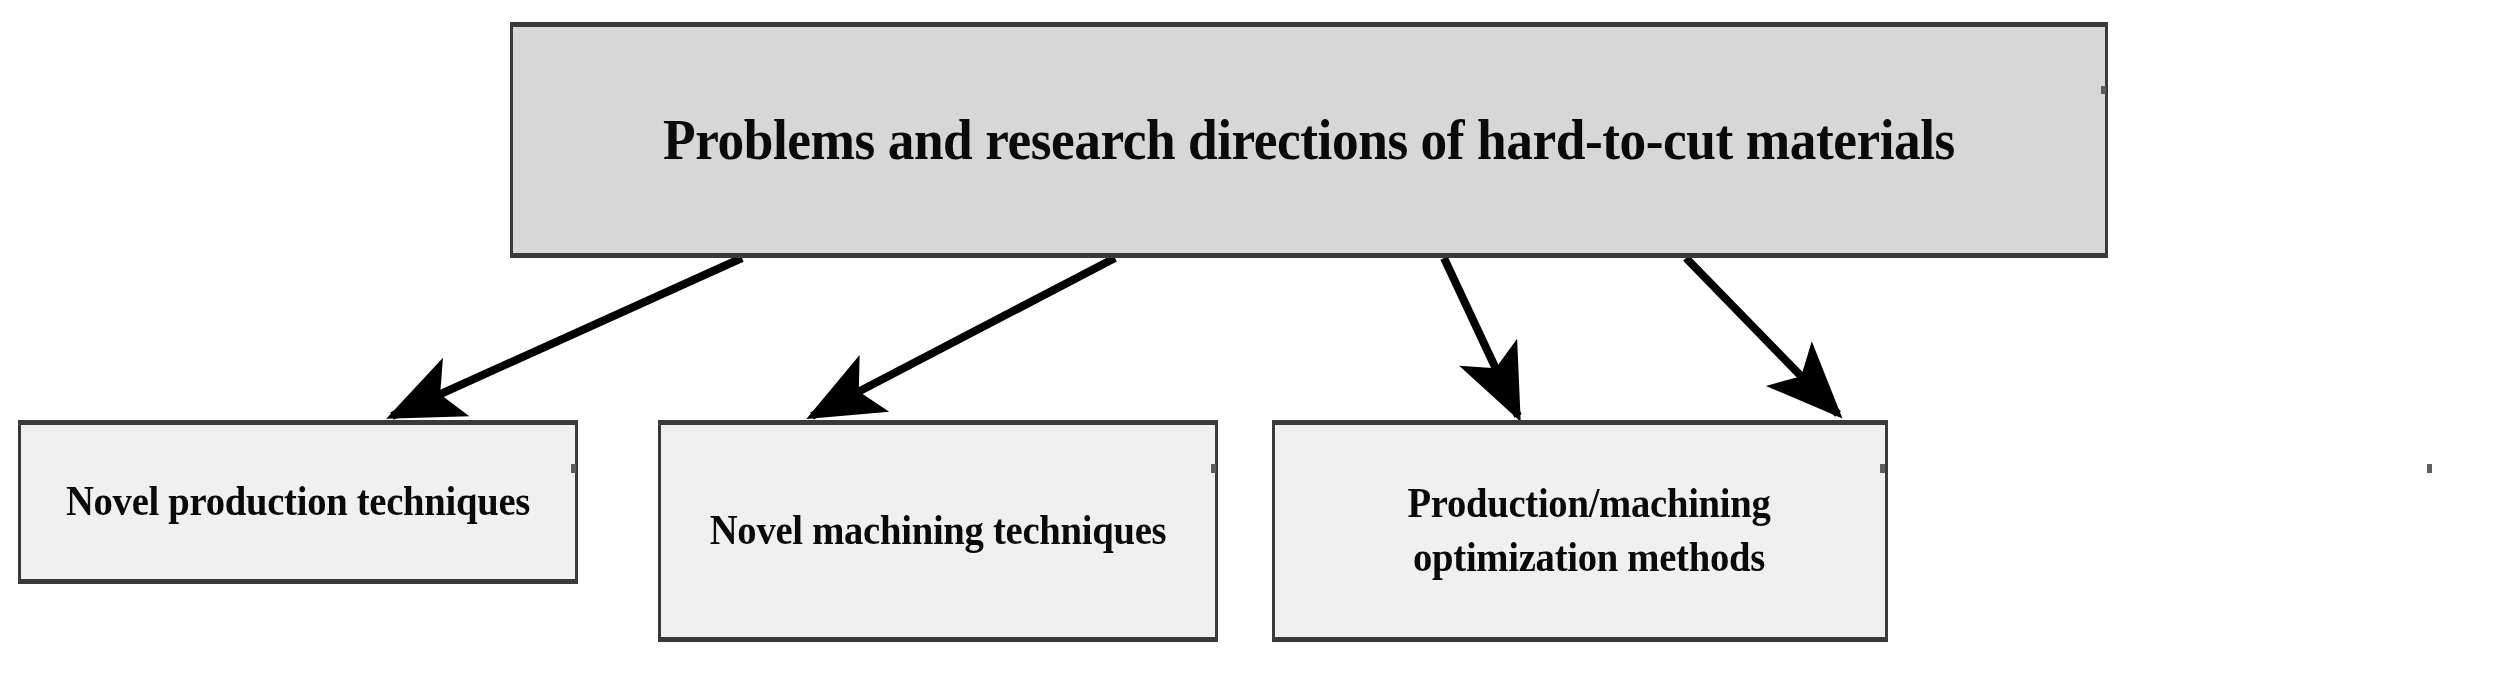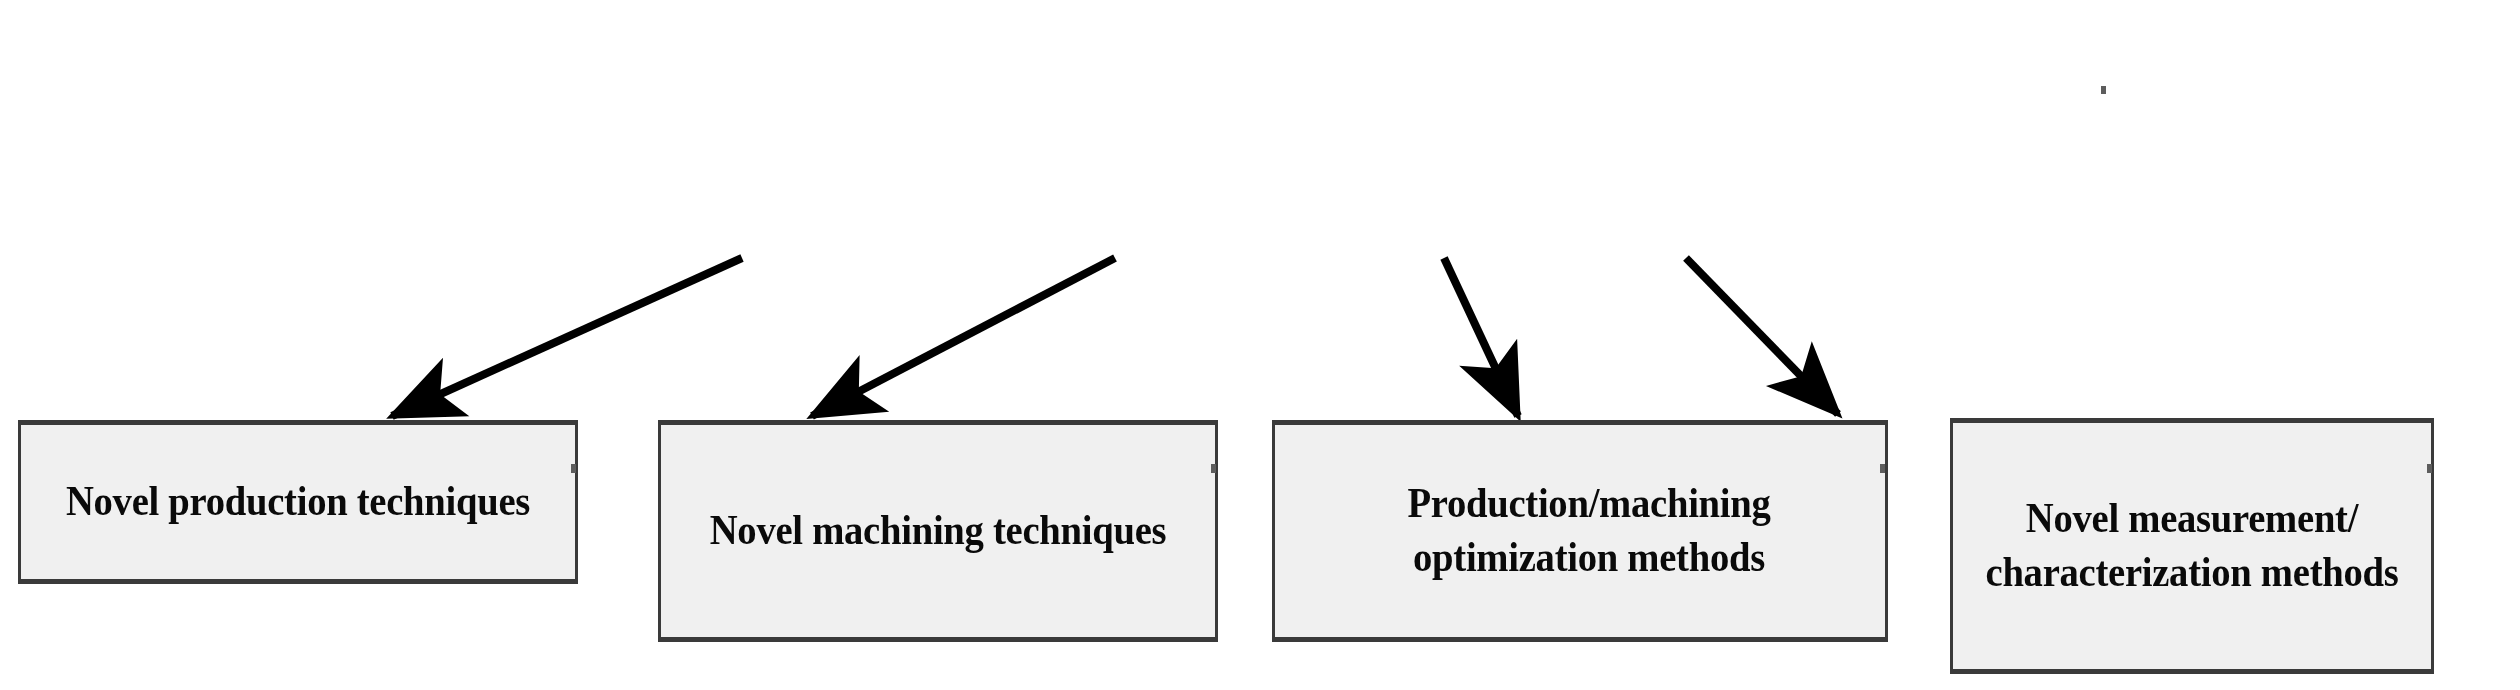--- a/index.html
+++ b/index.html
@@ -81,36 +81,36 @@
 
     <line x1="742" y1="258" x2="392" y2="416" stroke="#000000" stroke-width="8" marker-end="url(#arrowhead)"></line>
 
     <line x1="1115" y1="258" x2="812" y2="416" stroke="#000000" stroke-width="8" marker-end="url(#arrowhead)"></line>
 
     <line x1="1444" y1="258" x2="1518" y2="416" stroke="#000000" stroke-width="8" marker-end="url(#arrowhead)"></line>
 
     <line x1="1686" y1="258" x2="1838" y2="414" stroke="#000000" stroke-width="8" marker-end="url(#arrowhead)"></line>
   </svg>
 
+  <div class="node node-root" style="left:510px; top:22px; width:1598px; height:236px;">
+    <span class="label">Problems and research directions of hard-to-cut materials</span>
+  </div>
 
   <div class="node node-leaf" style="left:18px; top:420px; width:560px; height:164px;">
     <span class="label">Novel production techniques</span>
   </div>
   <div class="speck" style="left:571px; top:464px;"></div>
 
   <div class="node node-leaf" style="left:658px; top:420px; width:560px; height:222px;">
     <span class="label">Novel machining techniques</span>
   </div>
   <div class="speck" style="left:1211px; top:464px;"></div>
 
   <div class="node node-leaf" style="left:1272px; top:420px; width:616px; height:222px;padding-left:32px;">
     <span class="label">Production/machining optimization methods</span>
   </div>
   <div class="speck" style="left:1880px; top:464px;"></div>
 
-  <div class="node node-leaf" style="left:1950px; top:418px; width:484px; height:256px;">
-    <span class="label">Novel measurement/ characterization methods</span>
-  </div>
   <div class="speck" style="left:2427px; top:464px;"></div>
 
   <div class="speck" style="left:2101px; top:86px; height:8px;"></div>
 
 </div>
 
 </body></html>

